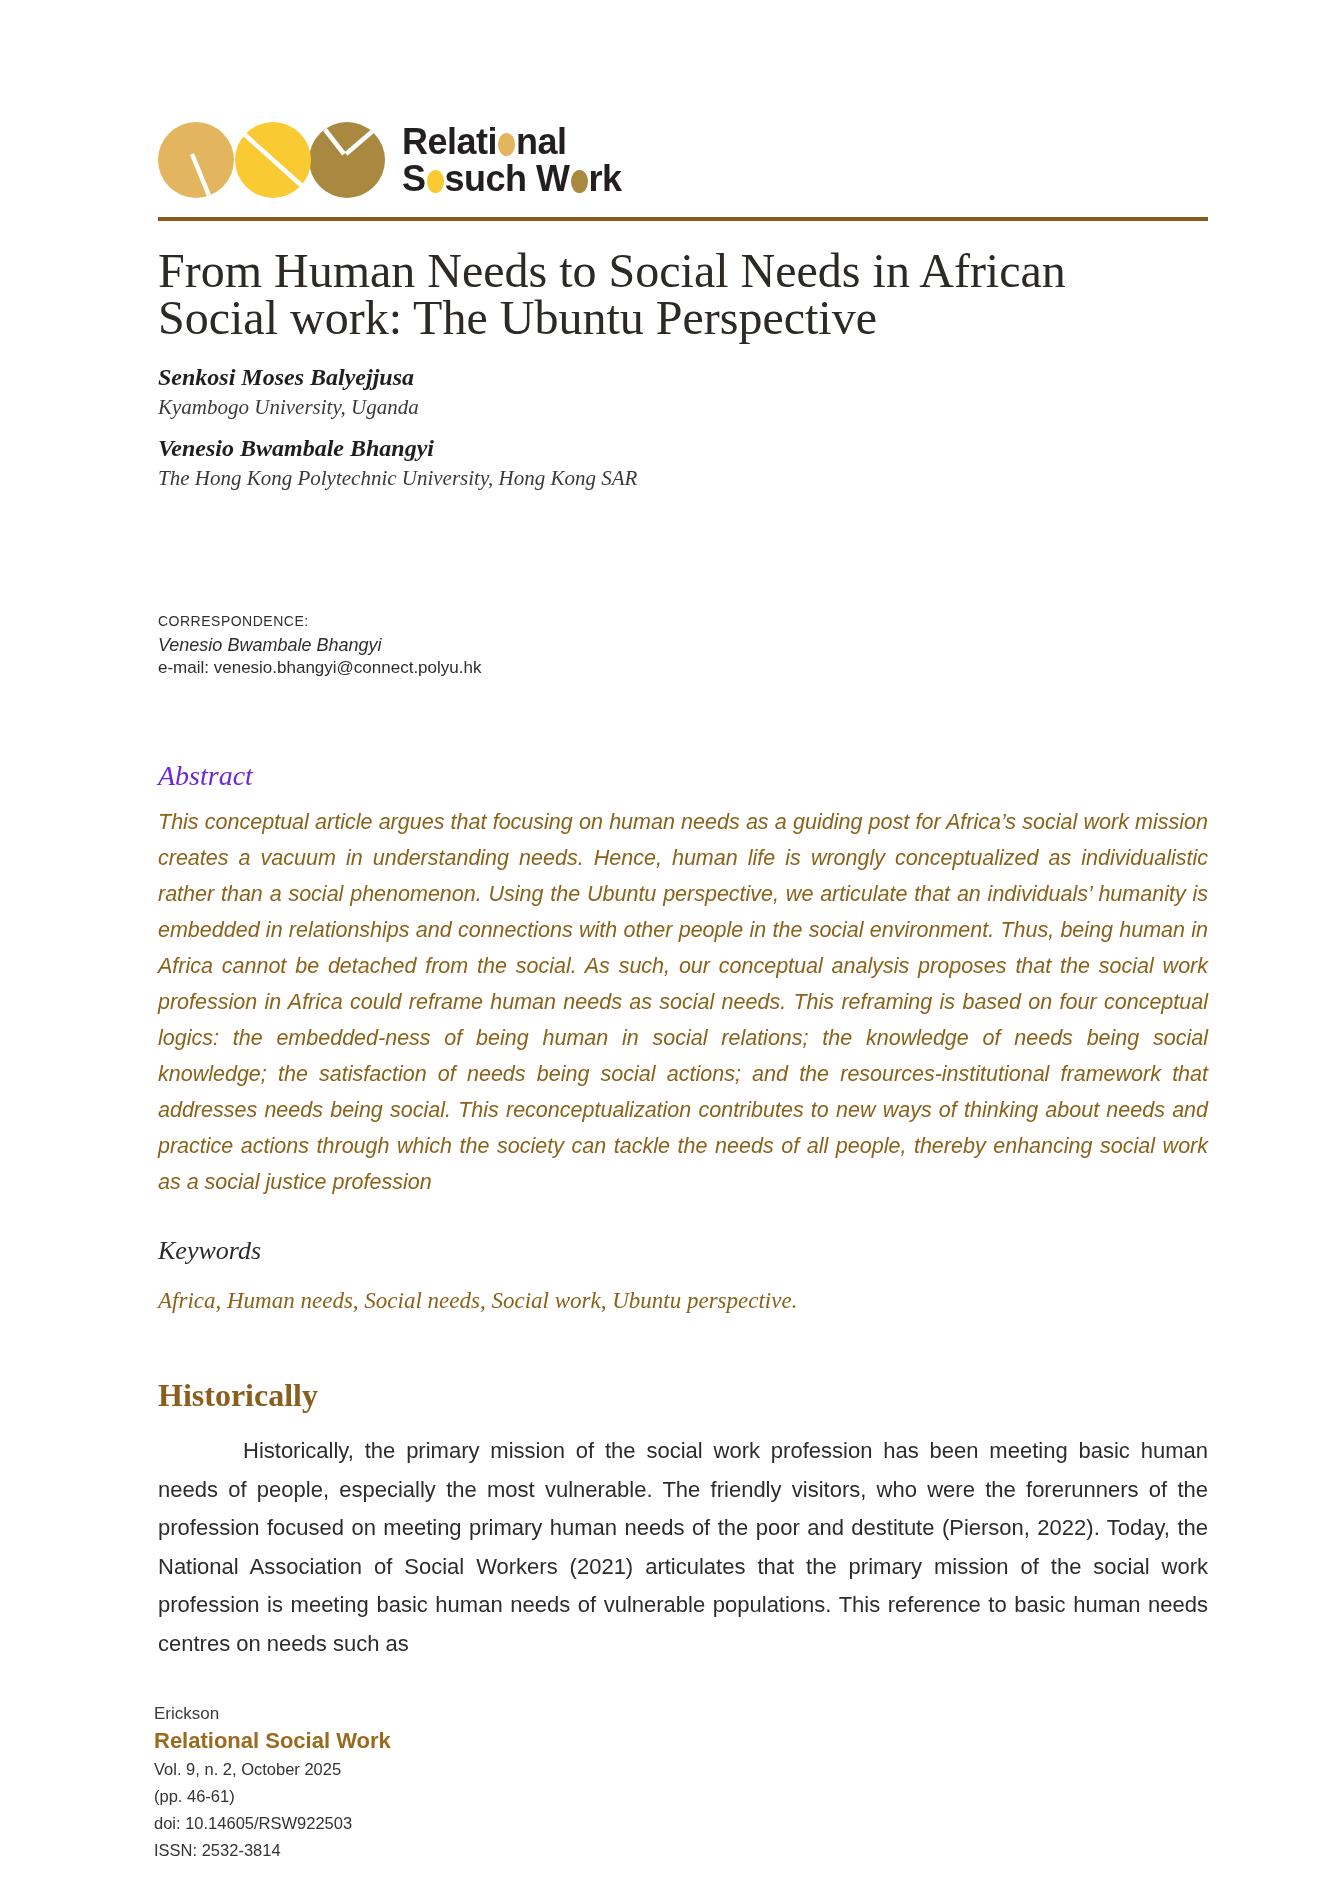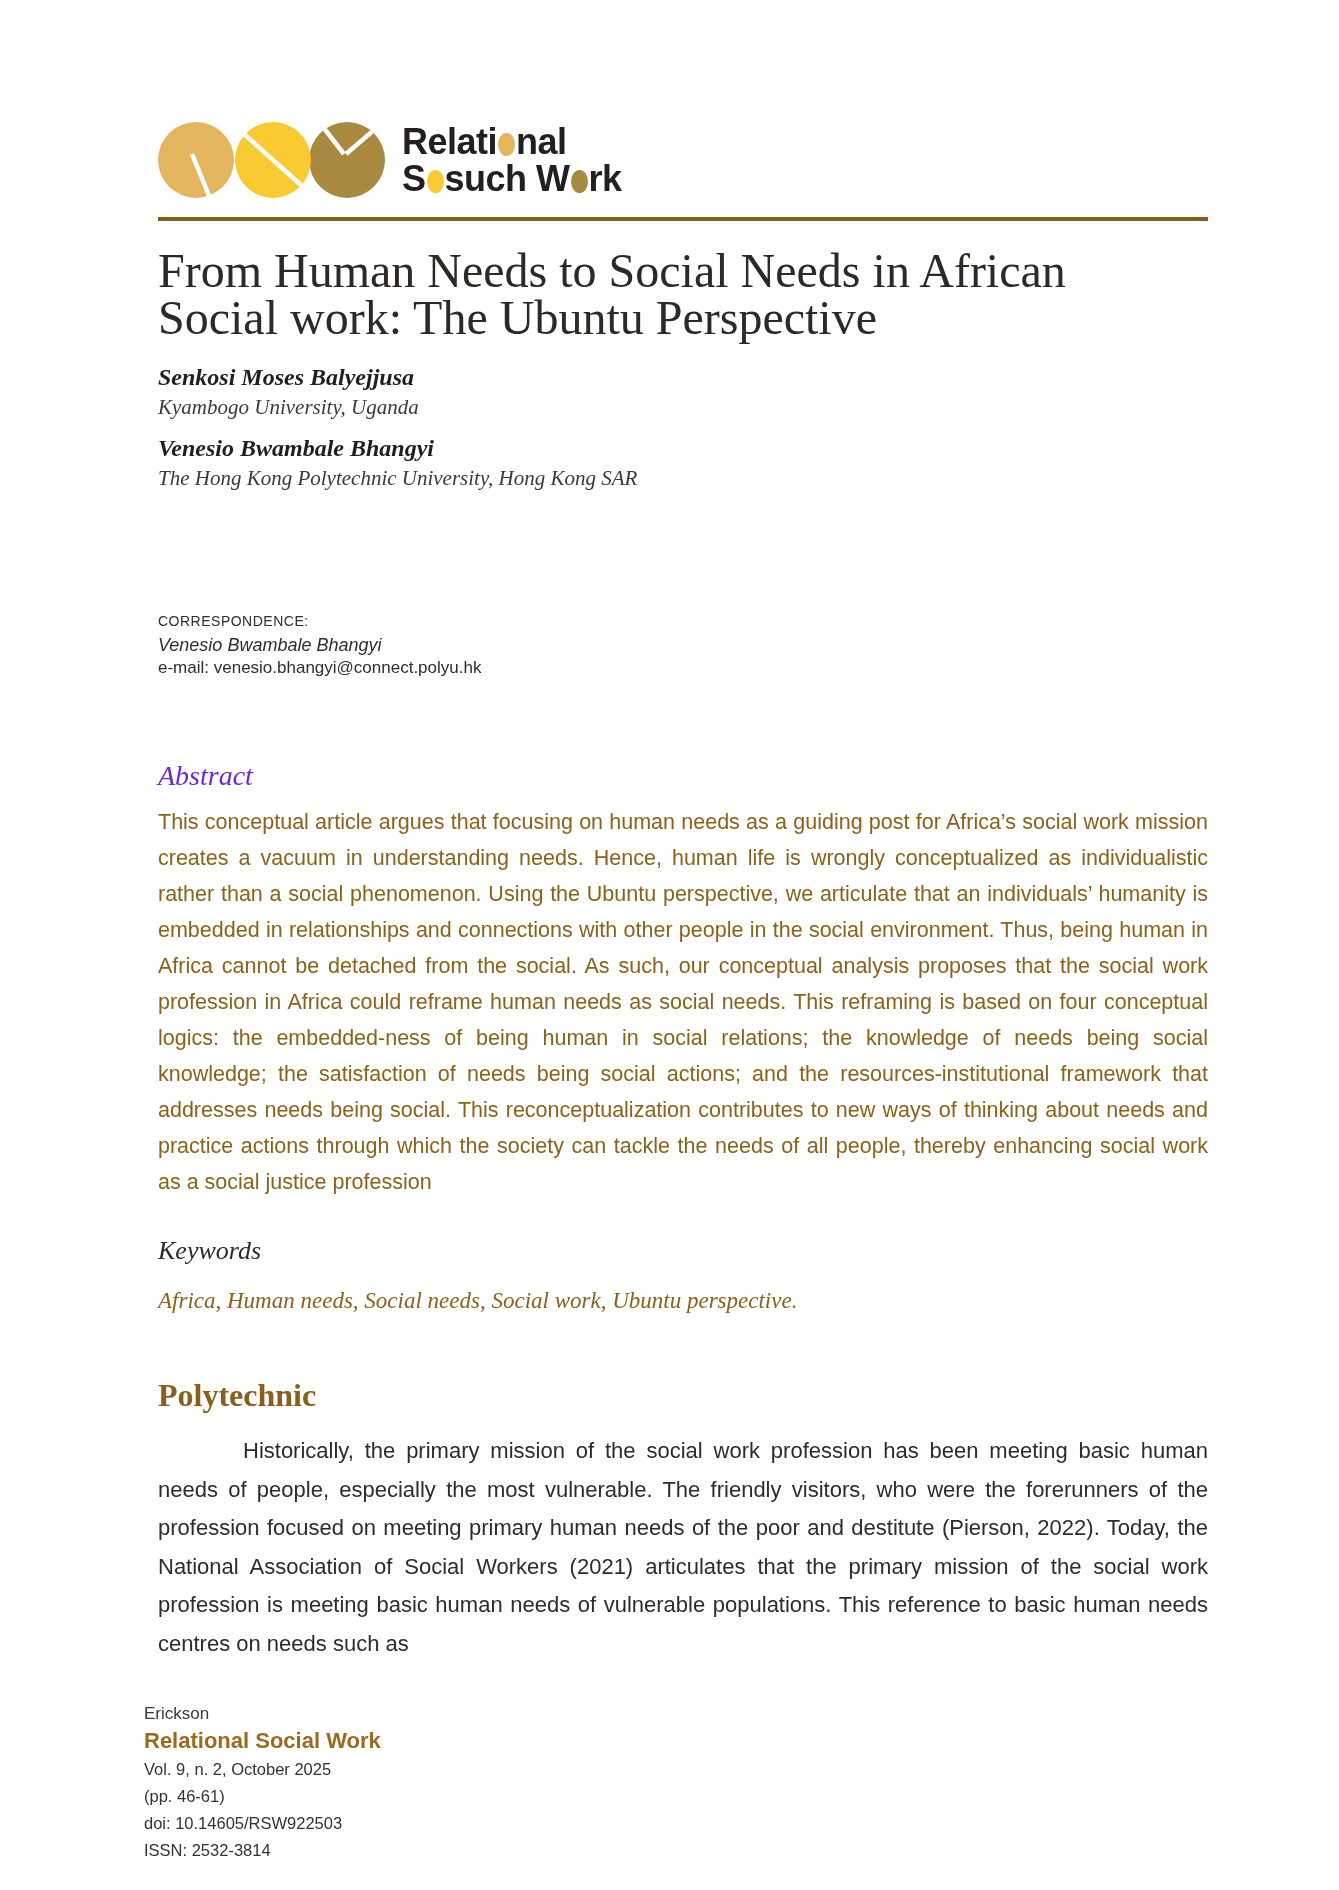--- a/index.html
+++ b/index.html
@@ -57,21 +57,21 @@
   .corr-email { font-size:17px; color:#2e2e2e; margin-top:2px; }
 
   
   .abstract-heading {
     margin-top:82px;
     font-family:"Liberation Serif", serif;
     font-style:italic; font-size:28px; line-height:32px; color:#6d28d9;
   }
   .abstract-body {
     margin-top:12px;
-    font-size:21.5px; line-height:36px;
+    font-style:italic; font-size:21.5px; line-height:36px;
     text-align:justify; color:var(--accent-text);
   }
   .keywords-heading {
     margin-top:36px;
     font-family:Liberation Serif, serif;
     font-style:italic; font-size:26px; line-height:30px; color:#2b2b2b;
   }
   .keywords-body {
     margin-top:22px;
     font-style:italic; font-size:23px; line-height:26px;
@@ -86,21 +86,21 @@
     font-weight:700; font-size:32px; line-height:38px;
     color:var(--heading);
   }
   .body-para {
     margin-top:18px;
     font-size:22px; line-height:38.5px;
     text-align:justify; text-indent:85px; color:#2c2c2c;
   }
 
   
-  .footer { position:absolute; left:144px; top:1702px; }
+  .footer { position:absolute; left:154px; top:1702px; }
   .footer-publisher { font-size:17px; color:#3a3a3a; line-height:24px; }
   .footer-journal {
     font-weight:700; font-size:22px; line-height:28px;
     color:var(--footer-brand); margin-top:1px;
   }
   .footer-meta { font-size:16.5px; line-height:25px; color:#333333; margin-top:2px; }
 </style>
 </head>
 <body>
 
@@ -161,21 +161,21 @@
       <div class="corr-name">Venesio Bwambale Bhangyi</div>
       <div class="corr-email">e-mail: venesio.bhangyi@connect.polyu.hk</div>
     </div>
 
     <div class="abstract-heading">Abstract</div>
     <div class="abstract-body">This conceptual article argues that focusing on human needs as a guiding post for Africa’s social work mission creates a vacuum in understanding needs. Hence, human life is wrongly conceptualized as individualistic rather than a social phenomenon. Using the Ubuntu perspective, we articulate that an individuals’ humanity is embedded in relationships and connections with other people in the social environment. Thus, being human in Africa cannot be detached from the social. As such, our conceptual analysis proposes that the social work profession in Africa could reframe human needs as social needs. This reframing is based on four conceptual logics: the embedded-ness of being human in social relations; the knowledge of needs being social knowledge; the satisfaction of needs being social actions; and the resources-institutional framework that addresses needs being social. This reconceptualization contributes to new ways of thinking about needs and practice actions through which the society can tackle the needs of all people, thereby enhancing social work as a social justice profession</div>
 
     <div class="keywords-heading">Keywords</div>
     <div class="keywords-body">Africa, Human needs, Social needs, Social work, Ubuntu perspective.</div>
 
-    <div class="section-heading">Polytechnic</div>
+    <div class="section-heading">Historically</div>
     <div class="body-para">Historically, the primary mission of the social work profession has been meeting basic human needs of people, especially the most vulnerable. The friendly visitors, who were the forerunners of the profession focused on meeting primary human needs of the poor and destitute (Pierson, 2022). Today, the National Association of Social Workers (2021) articulates that the primary mission of the social work profession is meeting basic human needs of vulnerable populations. This reference to basic human needs centres on needs such as</div>
 
   </div>
 
   <div class="footer">
     <div class="footer-publisher">Erickson</div>
     <div class="footer-journal">Relational Social Work</div>
     <div class="footer-meta">Vol. 9, n. 2, October 2025</div>
     <div class="footer-meta">(pp. 46-61)</div>
     <div class="footer-meta">doi: 10.14605/RSW922503</div>

